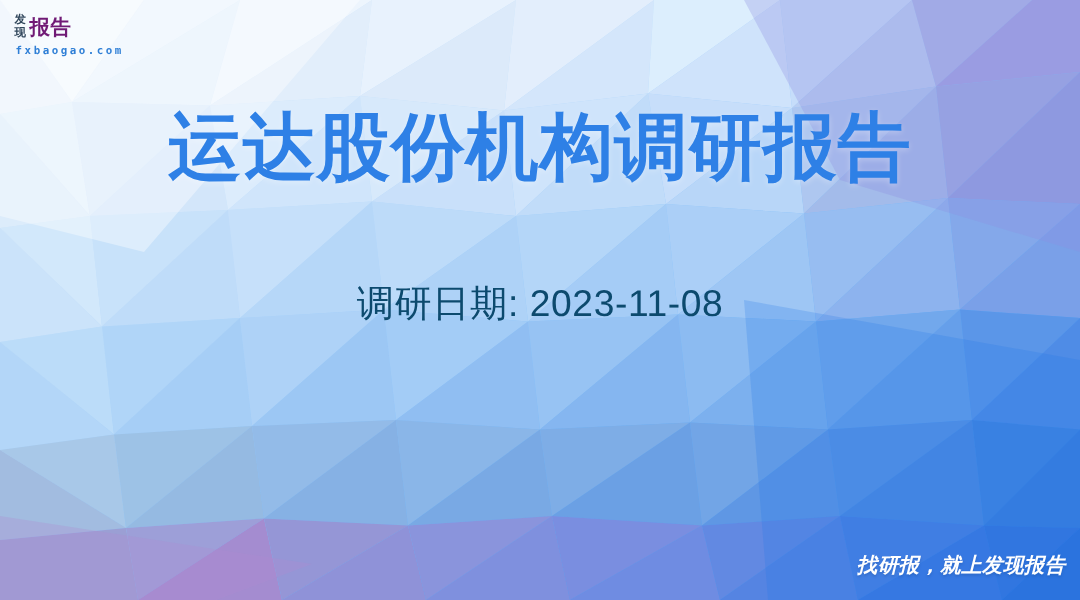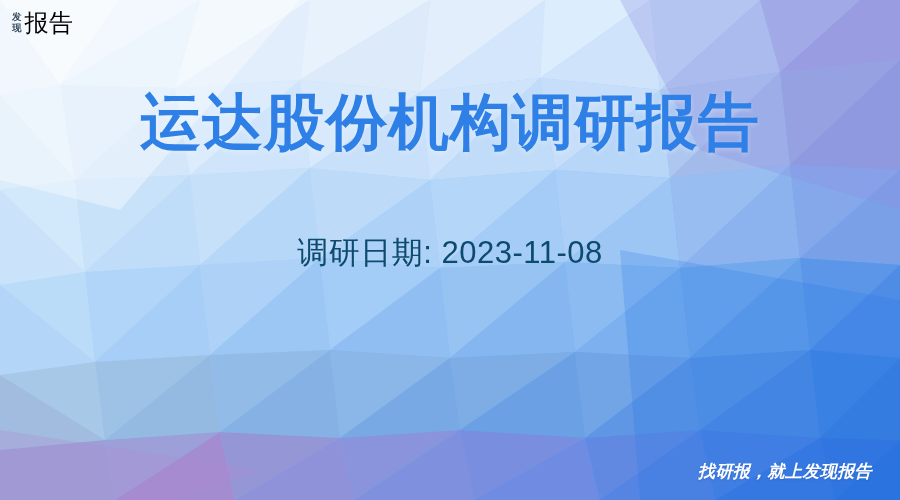--- a/index.html
+++ b/index.html
@@ -50,24 +50,24 @@
     padding-top: 2px;
   }
   .logo-stack span {
     font-size: 9.5px;
     line-height: 11px;
     font-weight: 700;
     color: #31475c;
     letter-spacing: 0px;
   }
   .logo-main {
-    font-size: 24px;
+    font-size: 17px;
     line-height: 27px;
-    font-weight: 400;
-    color: #000000;
+    font-weight: 700;
+    color: #701a75;
     letter-spacing: 0.5px;
   }
   .logo-domain {
     margin-top: 2px;
     margin-left: 1px;
     font-size: 9px;
     line-height: 11px;
     font-weight: 700;
     color: #2f7fd6;
     letter-spacing: 2.1px;
@@ -105,21 +105,21 @@
     font-size: 31px;
     line-height: 44px;
     font-weight: 400;
     color: #0c4a6e;
     letter-spacing: 0.5px;
   }
 
   
   #footer-slogan {
     position: absolute;
-    right: 28px;
+    right: 12px;
     bottom: 17px;
     font-size: 17px;
     line-height: 22px;
     font-weight: 700;
     font-style: italic;
     color: #ffffff;
     letter-spacing: 0.4px;
     text-shadow: 0 1px 2px rgba(20,70,140,0.28);
   }
 </style>
@@ -247,20 +247,21 @@
   </svg>
 
   <div id="logo">
     <div class="logo-row">
       <div class="logo-stack">
         <span>发</span>
         <span>现</span>
       </div>
       <div class="logo-main">报告</div>
     </div>
+    <div class="logo-domain">fxbaogao.com</div>
   </div>
 
   <div id="title-block">
     <div id="report-title">运达股份机构调研报告</div>
     <div id="report-subtitle">调研日期: 2023-11-08</div>
   </div>
 
   <div id="footer-slogan">找研报，就上发现报告</div>
 
 </div>

